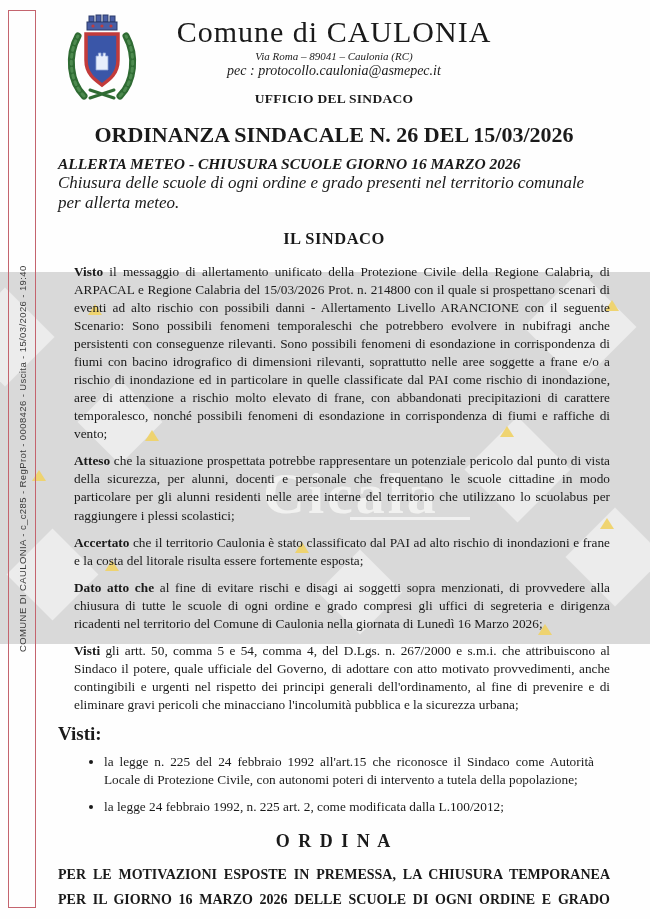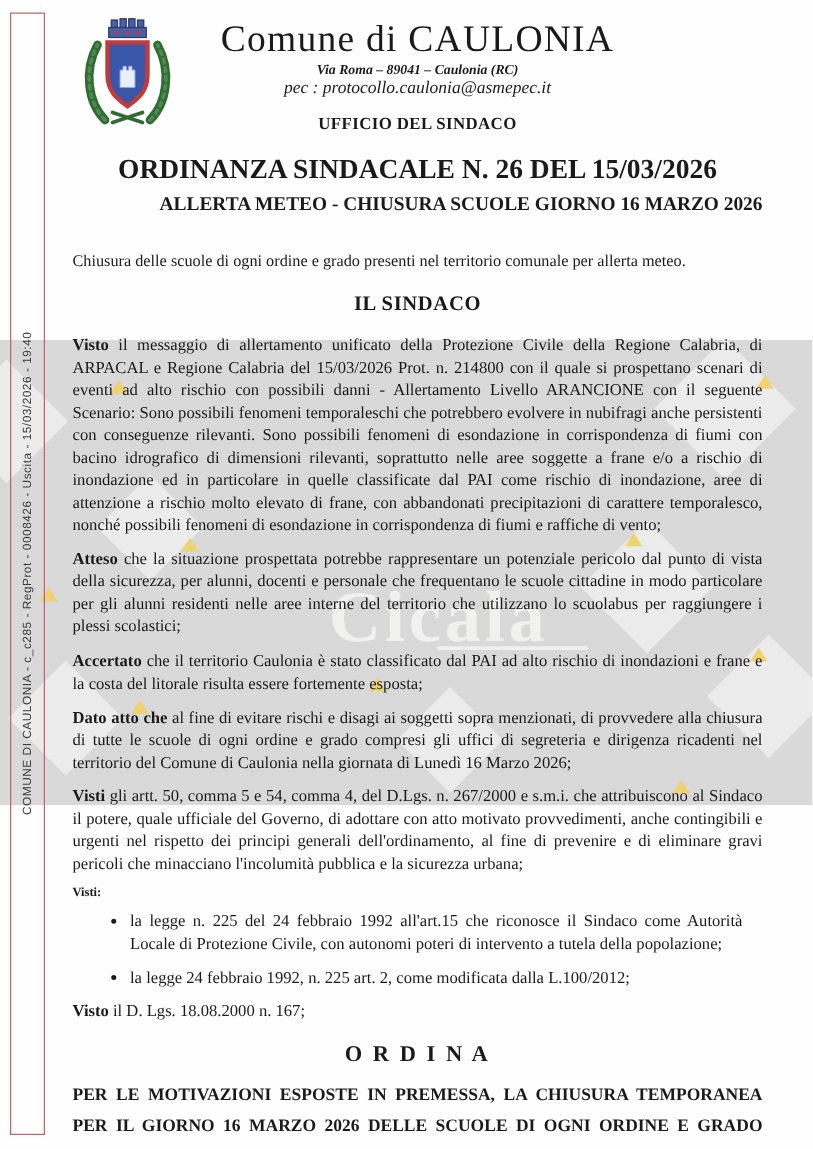--- a/index.html
+++ b/index.html
@@ -49,32 +49,32 @@
     z-index:1;user-select:none;
   }
 
   
   .content{position:relative;z-index:2;padding:0 40px 0 58px;}
 
   .header{position:relative;text-align:center;padding-top:16px;}
   .coa{position:absolute;left:2px;top:12px;width:84px;height:92px;}
   .muni-title{font-size:30px;letter-spacing:1px;line-height:1.05;}
   .muni-sub{font-size:15px;font-style:italic;margin-top:4px;}
-  .muni-addr{font-size:11px;font-style:italic;font-weight:bold;margin-top:2px;}
+  .muni-addr{font-size:11px;font-style:italic;font-weight:normal;margin-top:2px;}
   .muni-pec{font-size:14px;font-style:italic;margin-top:1px;}
   .office{font-size:13.5px;font-weight:bold;margin-top:12px;letter-spacing:.3px;}
 
   .ord-title{font-size:22px;font-weight:bold;text-align:center;margin-top:15px;}
-  .ord-subtitle{font-size:15.5px;font-weight:bold;text-align:right;margin-top:7px;}
-  .ord-object{font-size:13px;text-align:left;margin-top:28px;}
+  .ord-subtitle{font-size:15.5px;font-weight:bold;text-align:left;margin-top:7px;font-style:italic;}
+  .ord-object{font-size:17px;text-align:left;margin-top:0;font-style:italic;}
   .sindaco-heading{font-size:16.5px;font-weight:bold;text-align:center;margin:16px 0 14px 0;letter-spacing:.5px;}
 
-  .para{font-size:13.3px;line-height:1.36;text-align:justify;margin:0 0 9px 0;}
+  .para{font-size:13.3px;line-height:1.36;text-align:justify;margin:0 0 9px 16px;}
   .para .lead{font-weight:bold;}
-  .visti-label{font-size:10px;font-weight:bold;margin:2px 0 8px 0;}
+  .visti-label{font-size:19px;font-weight:bold;margin:2px 0 8px 0;}
   ul.law-list{margin:0 16px 4px 0;padding-left:46px;}
   ul.law-list li{font-size:13.3px;line-height:1.36;text-align:justify;margin-bottom:9px;}
 
   .ordina-heading{font-size:18px;font-weight:bold;text-align:center;letter-spacing:2px;margin:14px 0 10px 0;}
   .ordina-text{font-size:14px;font-weight:bold;text-align:justify;line-height:1.85;margin:0 0 10px 0;}
 </style>
 </head>
 <body>
 
 <div class="page">
@@ -150,19 +150,18 @@
     <p class="para"><span class="lead">Dato atto che</span><span> al fine di evitare rischi e disagi ai soggetti sopra menzionati, di provvedere alla chiusura di tutte le scuole di ogni ordine e grado compresi gli uffici di segreteria e dirigenza ricadenti nel territorio del Comune di Caulonia nella giornata di Lunedì 16 Marzo 2026;</span></p>
 
     <p class="para"><span class="lead">Visti</span><span> gli artt. 50, comma 5 e 54, comma 4, del D.Lgs. n. 267/2000 e s.m.i. che attribuiscono al Sindaco il potere, quale ufficiale del Governo, di adottare con atto motivato provvedimenti, anche contingibili e urgenti nel rispetto dei principi generali dell'ordinamento, al fine di prevenire e di eliminare gravi pericoli che minacciano l'incolumità pubblica e la sicurezza urbana;</span></p>
 
     <div class="visti-label">Visti:</div>
     <ul class="law-list">
       <li>la legge n. 225 del 24 febbraio 1992 all'art.15 che riconosce il Sindaco come Autorità Locale di Protezione Civile, con autonomi poteri di intervento a tutela della popolazione;</li>
       <li>la legge 24 febbraio 1992,  n.  225  art. 2,  come modificata  dalla L.100/2012;</li>
     </ul>
 
-    <p class="para"><span class="lead">Visto</span><span> il D. Lgs. 18.08.2000 n. 167;</span></p>
 
     <div class="ordina-heading">O R D I N A</div>
     <p class="ordina-text">PER LE MOTIVAZIONI ESPOSTE IN PREMESSA, LA CHIUSURA TEMPORANEA PER IL GIORNO 16 MARZO 2026 DELLE SCUOLE DI OGNI ORDINE E GRADO PRESENTI NEL TERRITORIO DEL COMUNE DI CAULONIA.</p>
 
   </div>
 </div>
 
 </body></html>

